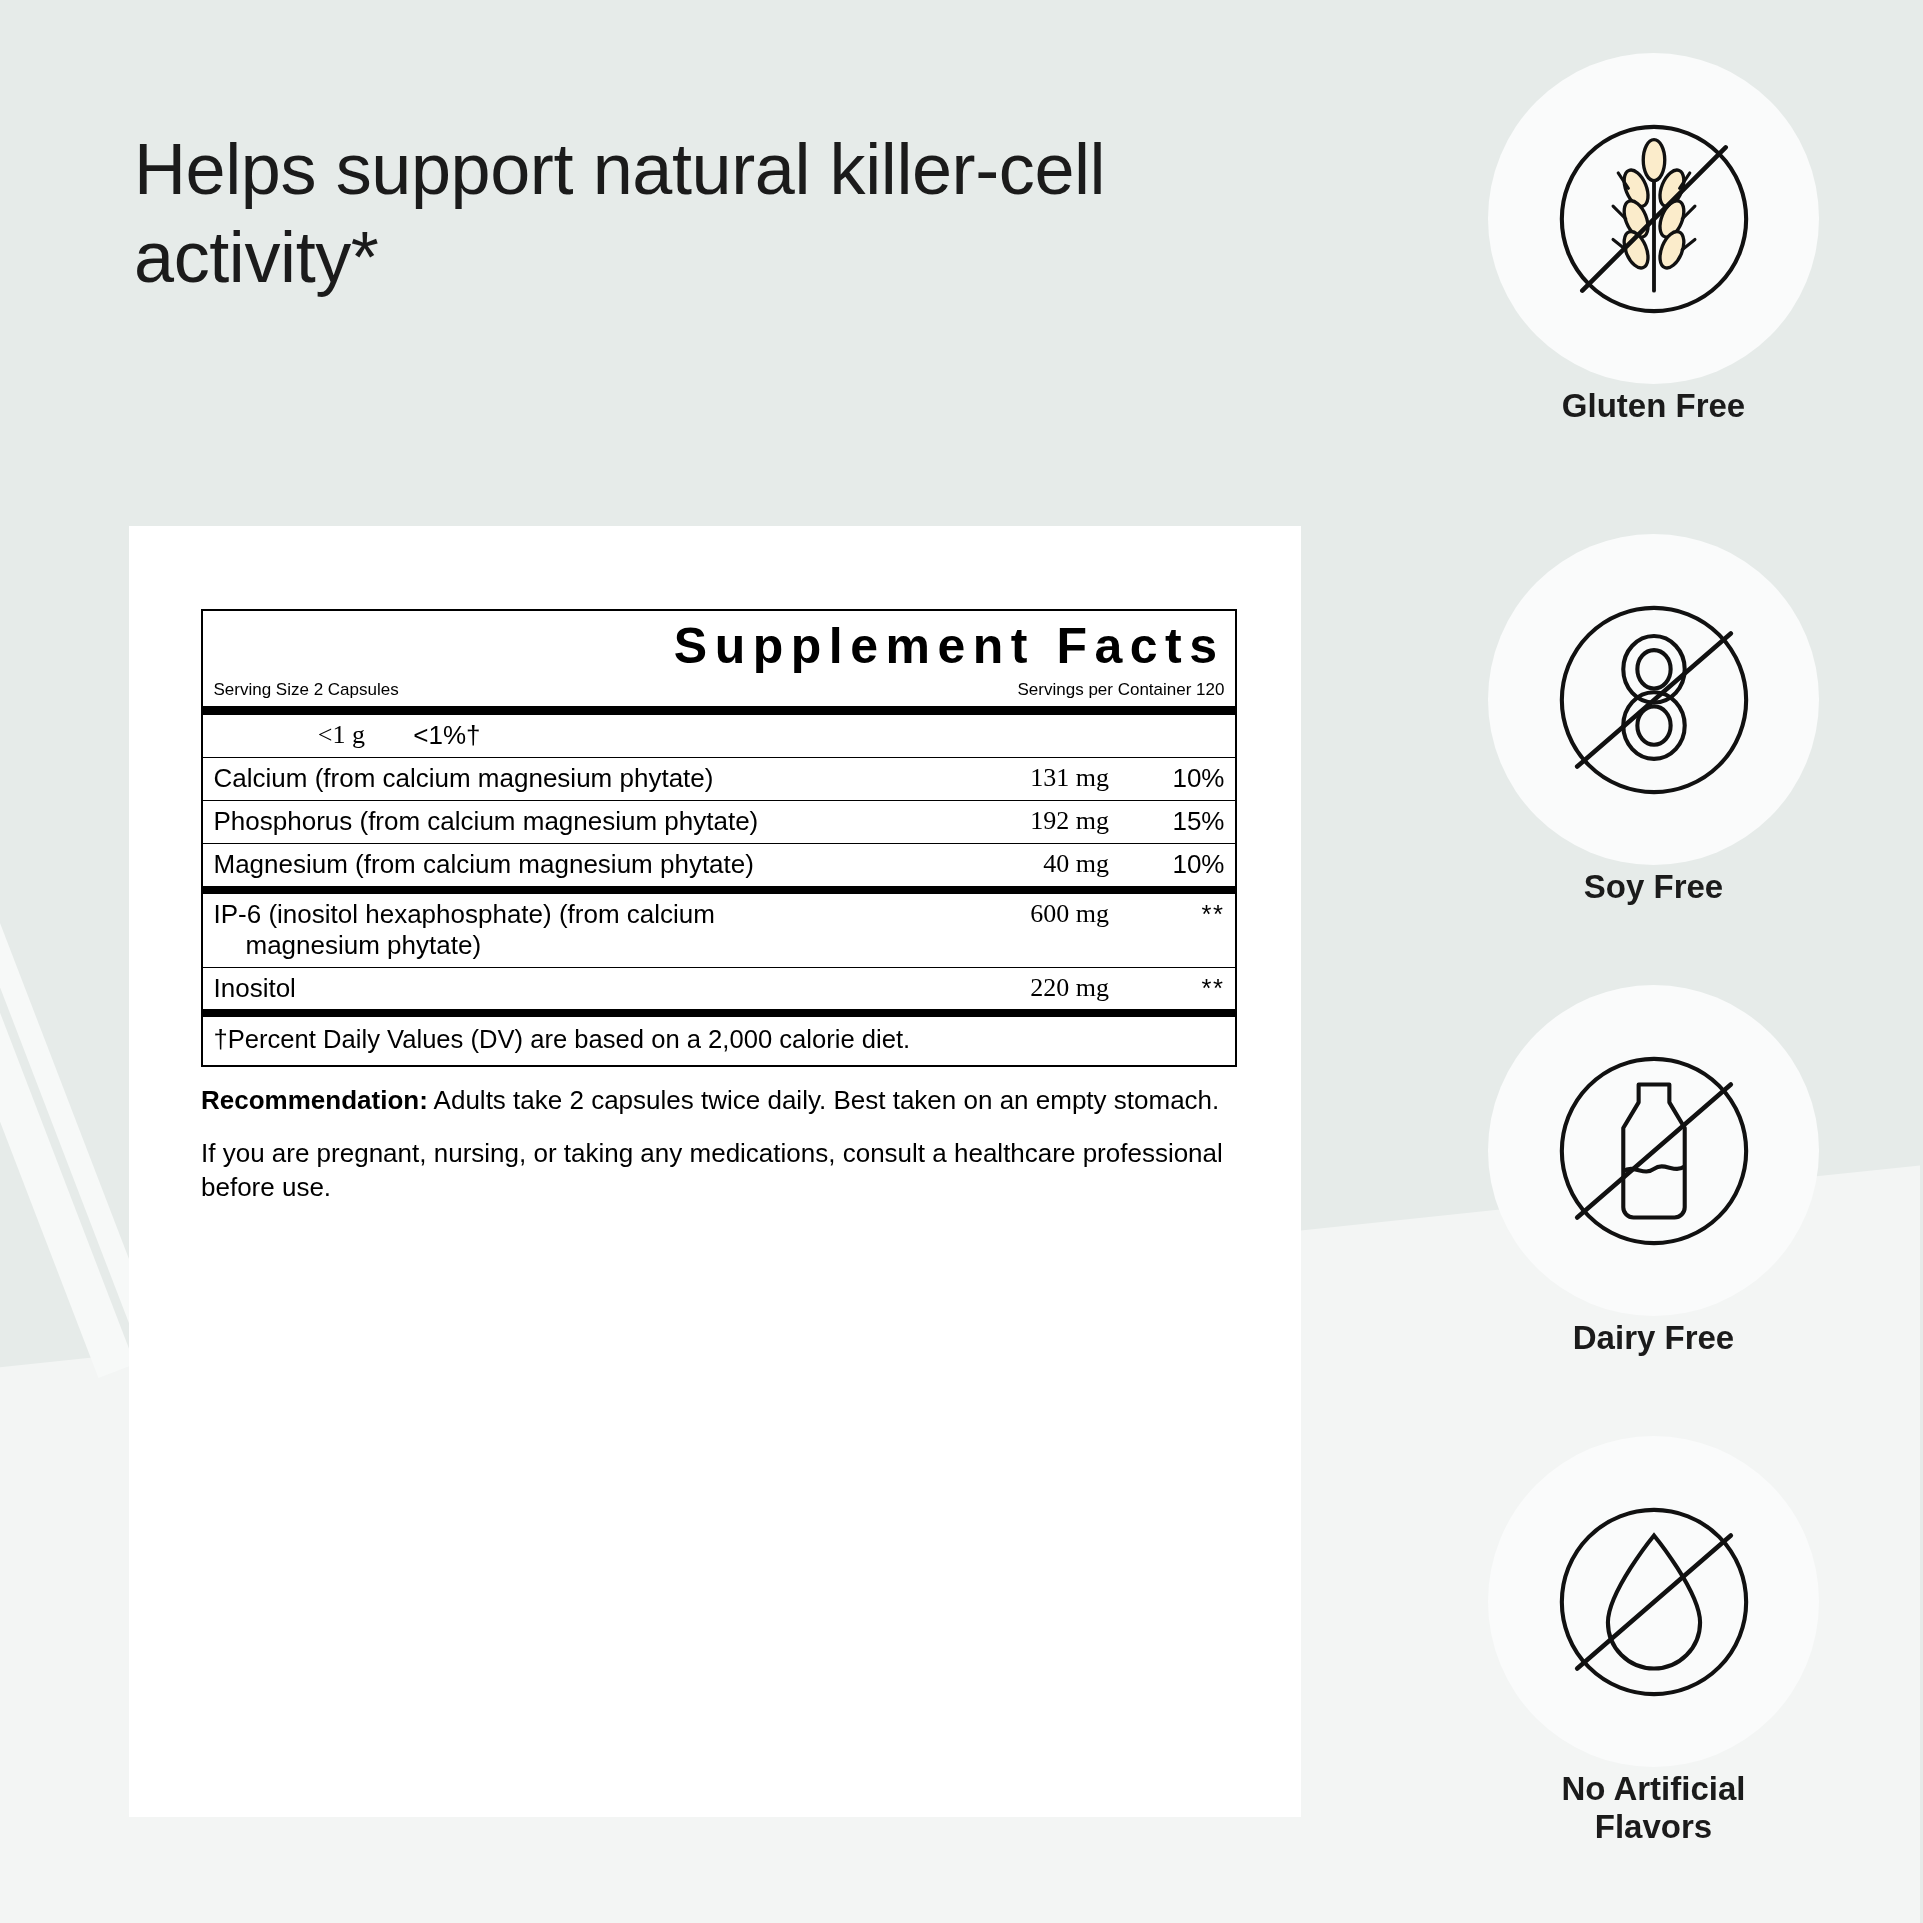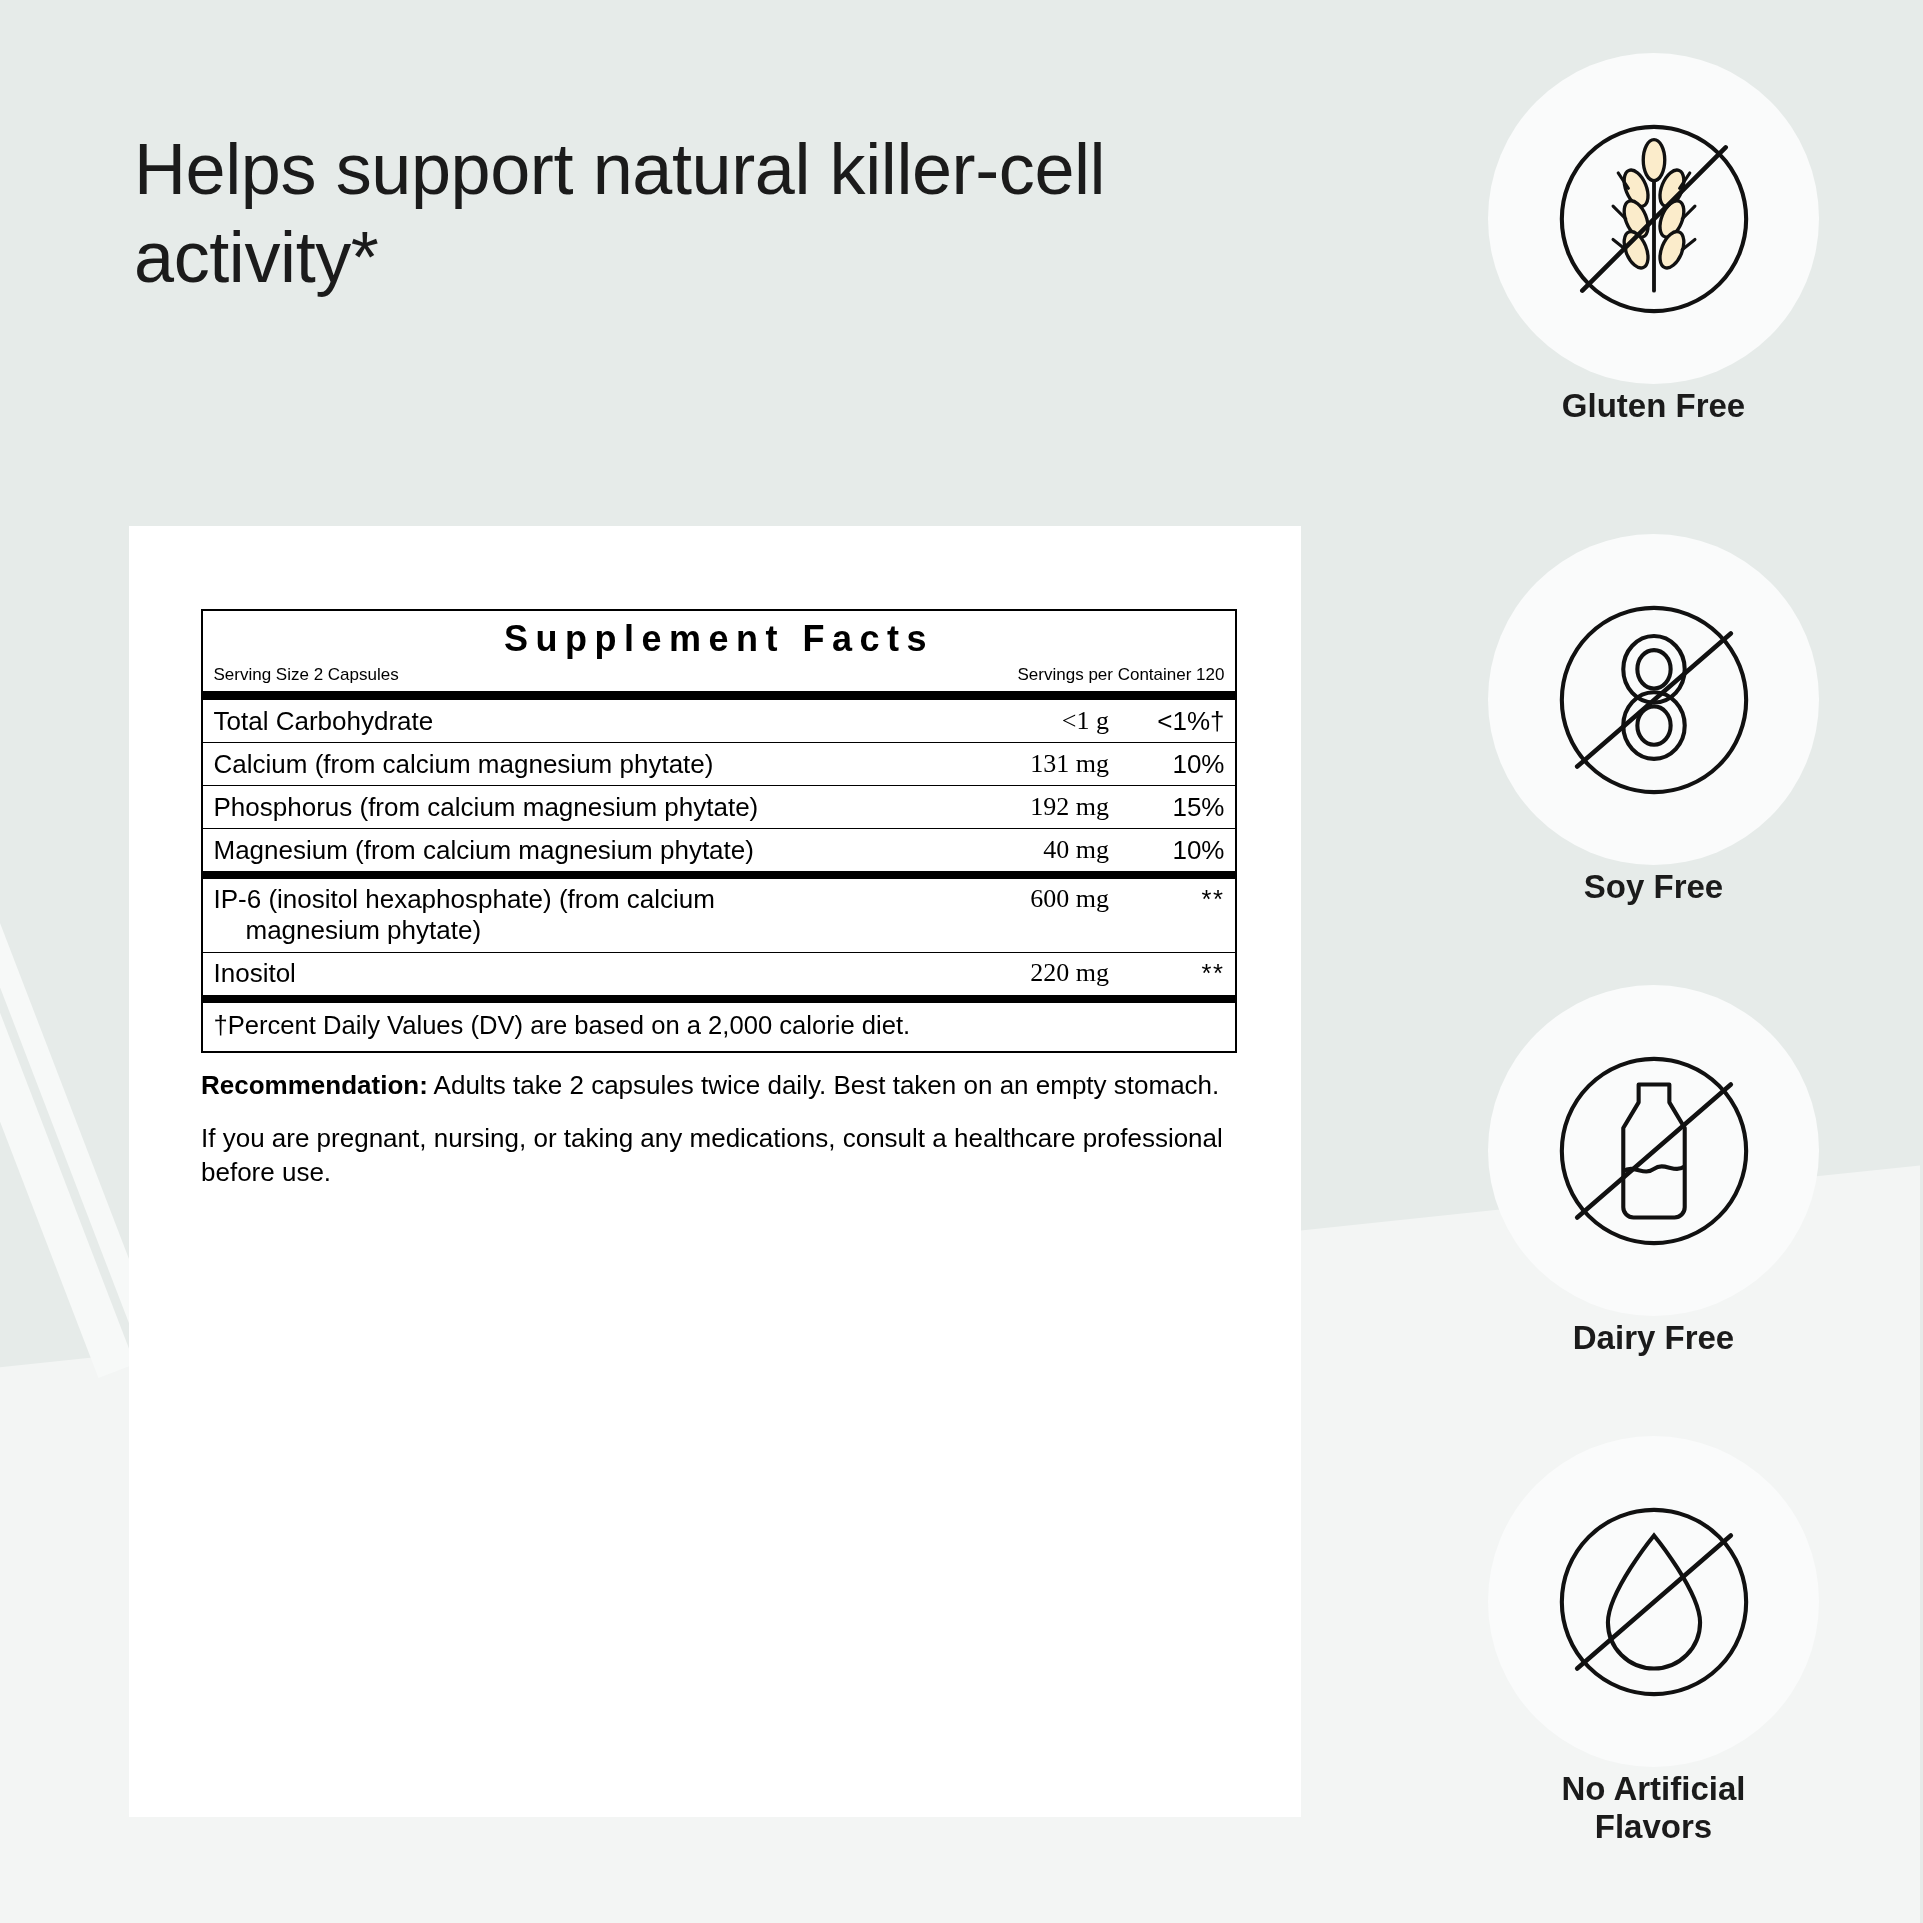--- a/index.html
+++ b/index.html
@@ -72,23 +72,23 @@
     width: 1036px;
     color: #000;
   }
   .facts-box {
     border: 2.3px solid #000;
     padding: 0;
   }
   .sf-title {
     font-family: "Liberation Sans", sans-serif;
     font-weight: 700;
-    font-size: 36px;
+    font-size: 50px;
     letter-spacing: 7.5px;
-    text-align: center;
+    text-align: right;
     padding: 9px 10.5px 3px 10.5px;
     line-height: 1.05;
     white-space: nowrap;
   }
   .sf-serving {
     display: flex;
     justify-content: space-between;
     font-size: 17px;
     padding: 4.5px 10.5px 6px 10.5px;
     border-bottom: 9px solid #000;
@@ -177,21 +177,20 @@
 
         <div class="sf-title">Supplement Facts</div>
 
         <div class="sf-serving">
           <span>Serving Size 2 Capsules</span>
           <span>Servings per Container 120</span>
         </div>
 
 
         <div class="row">
-          <span class="nm">Total Carbohydrate</span>
           <span class="amt">&lt;1 g</span>
           <span class="dv">&lt;1%†</span>
         </div>
 
         <div class="row">
           <span class="nm">Calcium (from calcium magnesium phytate)</span>
           <span class="amt">131 mg</span>
           <span class="dv">10%</span>
         </div>
 

